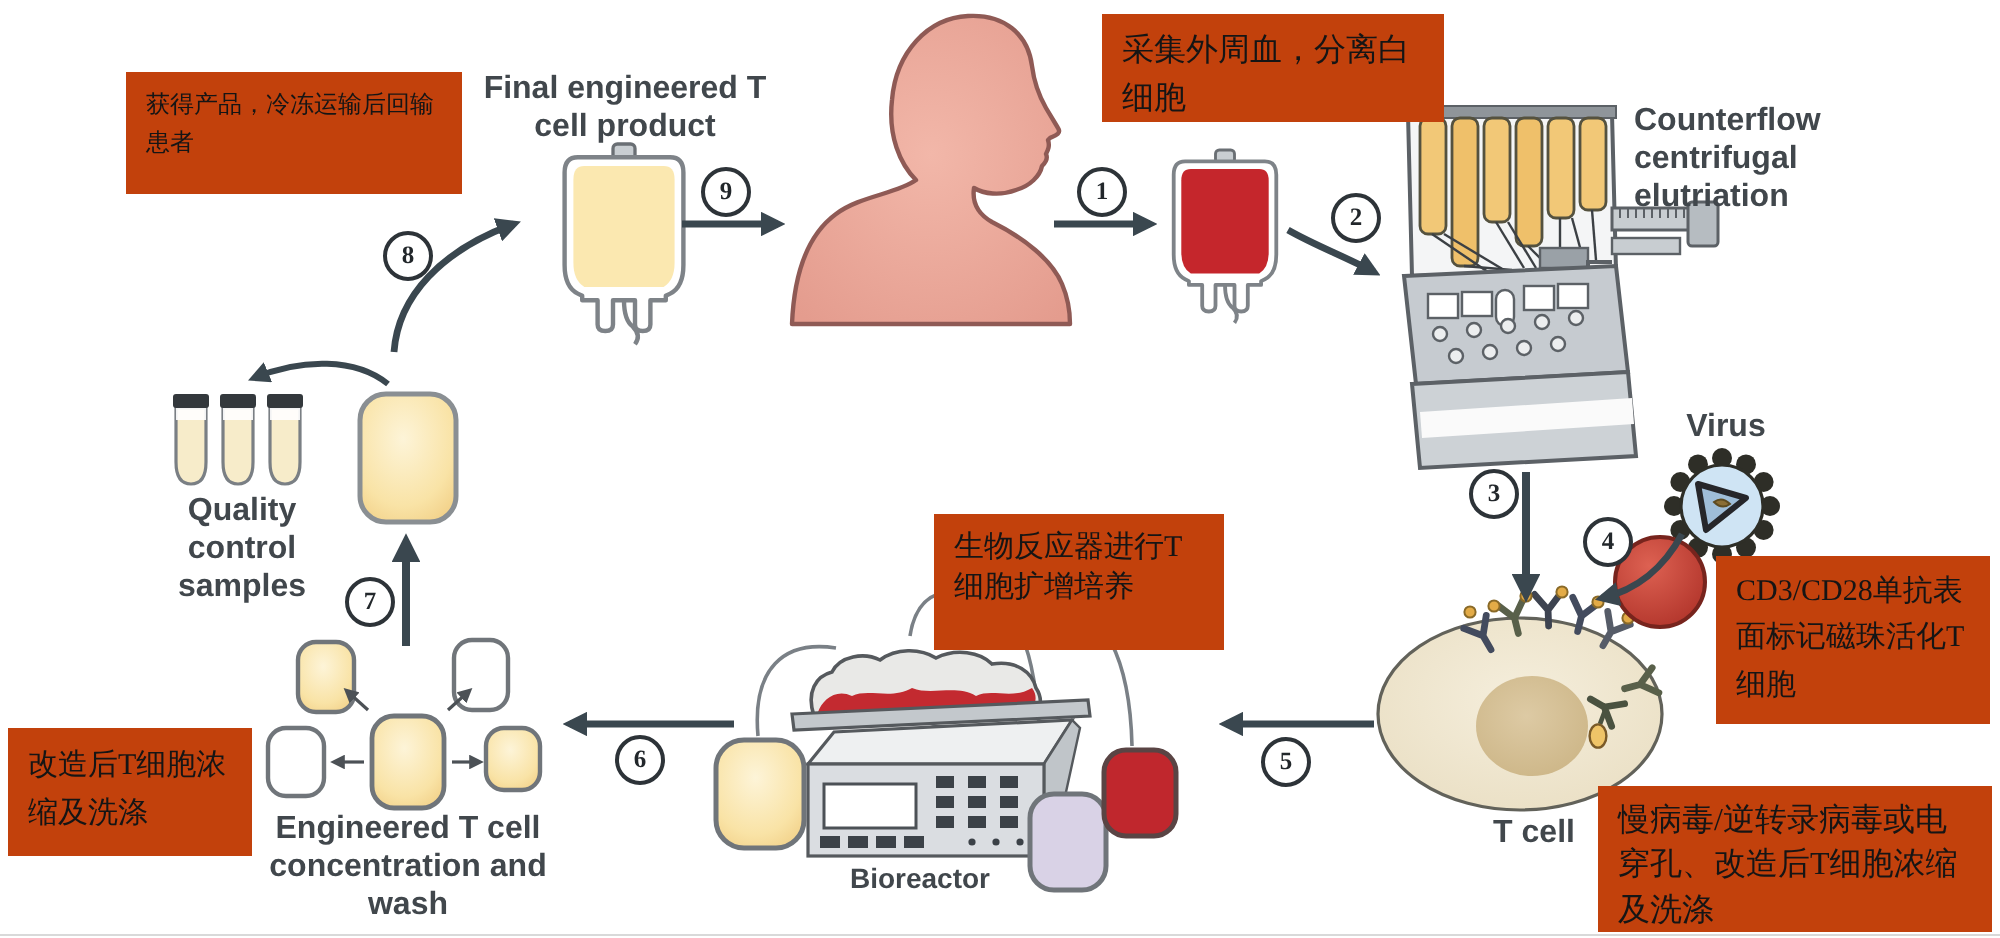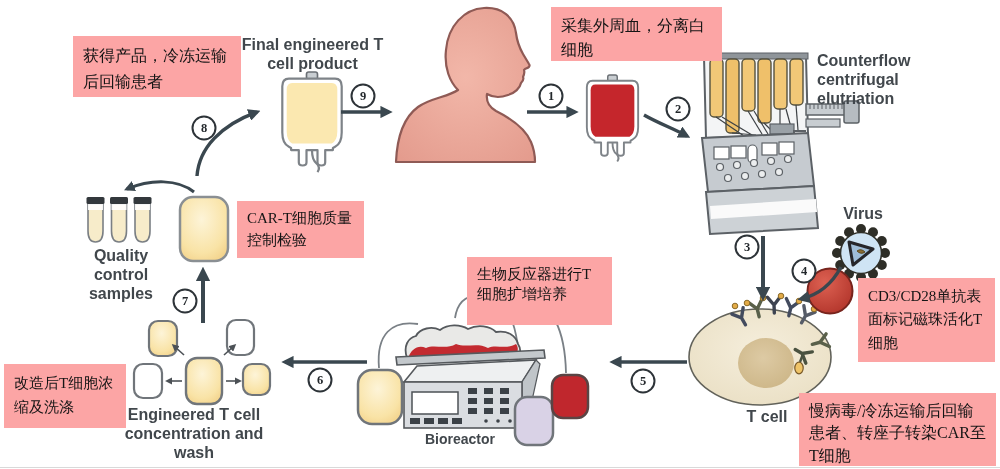--- a/index.html
+++ b/index.html
@@ -7,21 +7,21 @@
     position:relative; width:1000px; height:469px; background:#ffffff;
     overflow:hidden; font-family:"Liberation Sans", sans-serif;
   }
   #art { position:absolute; left:0; top:0; }
   .en {
     position:absolute; color:#41474c; font-weight:700; font-size:16px;
     line-height:1.18; text-align:center; letter-spacing:0;
   }
   .en.left { text-align:left; }
   .cn {
-    position:absolute; background:#fca5a5; color:#151515;
+    position:absolute; background:#c2410c; color:#151515;
     font-family:"Liberation Serif", serif; font-size:15px; line-height:1.62;
     padding:7px 10px; box-sizing:border-box; word-break:break-all;
   }
   .badge {
     position:absolute; width:21px; height:21px; border:2px solid #2d3338;
     border-radius:50%; background:#ffffff; color:#22272b;
     font:700 12.5px "Liberation Serif", serif;
     display:flex; align-items:center; justify-content:center;
     transform:translate(-50%,-50%); z-index:5;
   }
@@ -290,28 +290,27 @@
     <path d="M194,192 C178,179 151,179 127,189" stroke-width="3" marker-end="url(#ah)"></path>
   </g>
 </svg>
 
 <div class="en" style="left:240px; top:36px; width:145px;">Final engineered T cell product</div>
 <div class="en left" style="left:817px; top:52px; width:112px;">Counterflow centrifugal elutriation</div>
 <div class="en" style="left:828px; top:205px; width:70px;">Virus</div>
 <div class="en" style="left:730px; top:408px; width:74px;">T cell</div>
 <div class="en" style="left:395px; top:431px; width:130px; font-size:14px;">Bioreactor</div>
 <div class="en" style="left:82px; top:247px; width:78px;">Quality control samples</div>
-<div class="en" style="left:108px; top:406px; width:172px;">Engineered T cell concentration and wash</div>
-
-<div class="cn" style="left:73px; top:36px; width:168px; height:61px; font-size:16px;">获得产品，冷冻运输后回输患者</div>
+<div class="en" style="left:118px; top:406px; width:172px;">Engineered T cell concentration and wash</div>
+
+<div class="cn" style="left:63px; top:36px; width:168px; height:61px; font-size:12px;">获得产品，冷冻运输后回输患者</div>
 <div class="cn" style="left:551px; top:7px; width:171px; height:54px; font-size:16px; line-height:1.5;">采集外周血，分离白细胞</div>
 <div class="cn" style="left:858px; top:278px; width:137px; height:84px; line-height:1.55;">CD3/CD28单抗表面标记磁珠活化T细胞</div>
-<div class="cn" style="left:799px; top:393px; width:197px; height:73px; font-size:16px; line-height:1.4;">慢病毒/冷冻运输后回输患者、转座子转染CAR至T细胞</div>
+<div class="cn" style="left:799px; top:393px; width:197px; height:73px; font-size:16px; line-height:1.4;">慢病毒/逆转录病毒或电穿孔、改造后T细胞浓缩及洗涤</div>
 <div class="cn" style="left:467px; top:257px; width:145px; height:68px; line-height:1.35;">生物反应器进行T细胞扩增培养</div>
-<div class="cn" style="left:237px; top:201px; width:127px; height:57px; line-height:1.45;">CAR-T细胞质量控制检验</div>
 <div class="cn" style="left:4px; top:364px; width:122px; height:64px; line-height:1.6;">改造后T细胞浓缩及洗涤</div>
 
 <div class="badge" style="left:551px; top:96px;">1</div>
 <div class="badge" style="left:678px; top:109px;">2</div>
 <div class="badge" style="left:747px; top:247px;">3</div>
 <div class="badge" style="left:804px; top:271px;">4</div>
 <div class="badge" style="left:643px; top:381px;">5</div>
 <div class="badge" style="left:320px; top:380px;">6</div>
 <div class="badge" style="left:185px; top:301px;">7</div>
 <div class="badge" style="left:204px; top:128px;">8</div>

